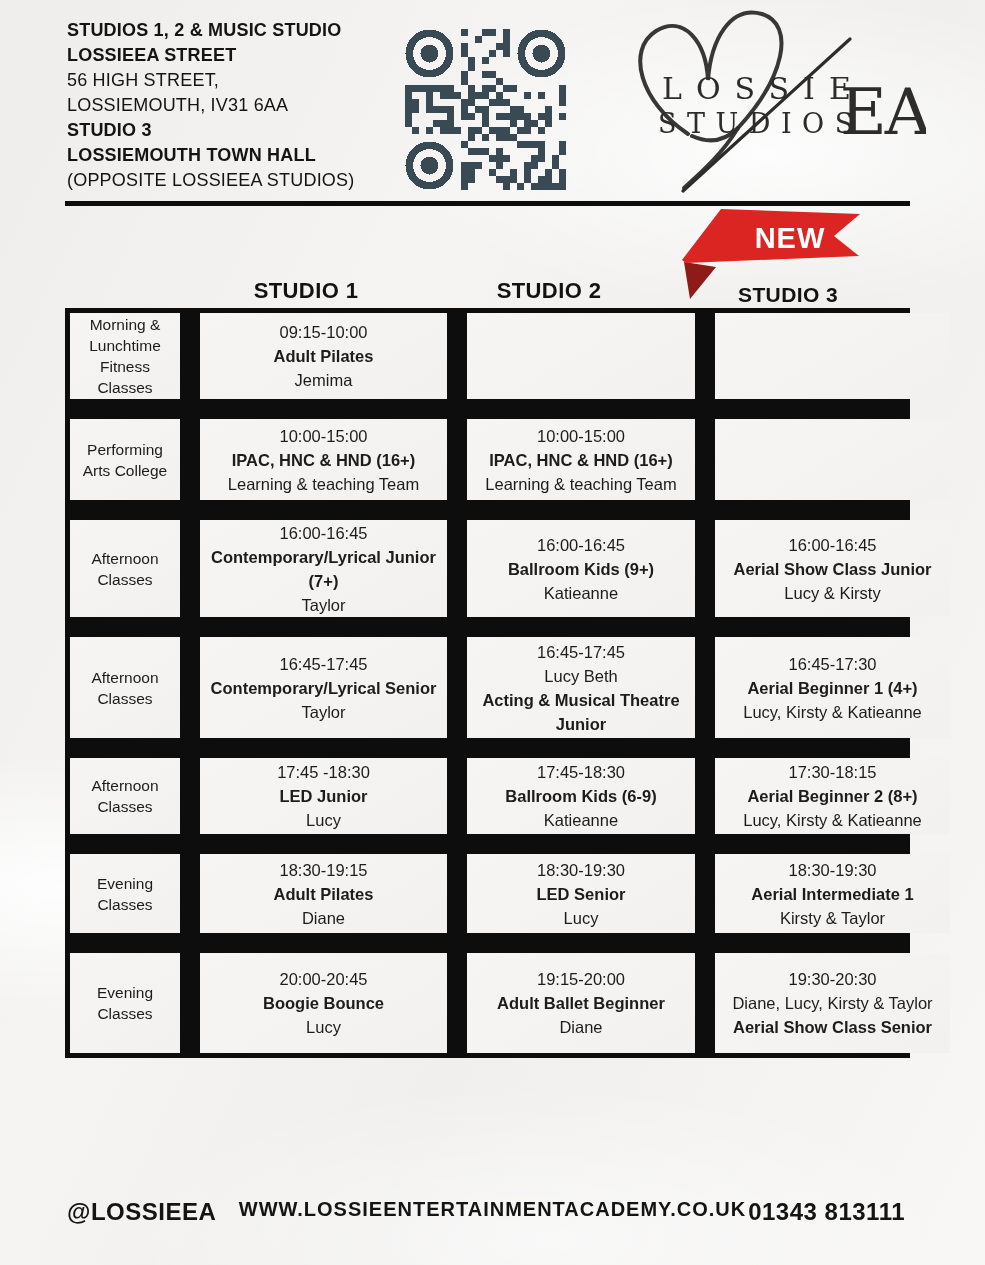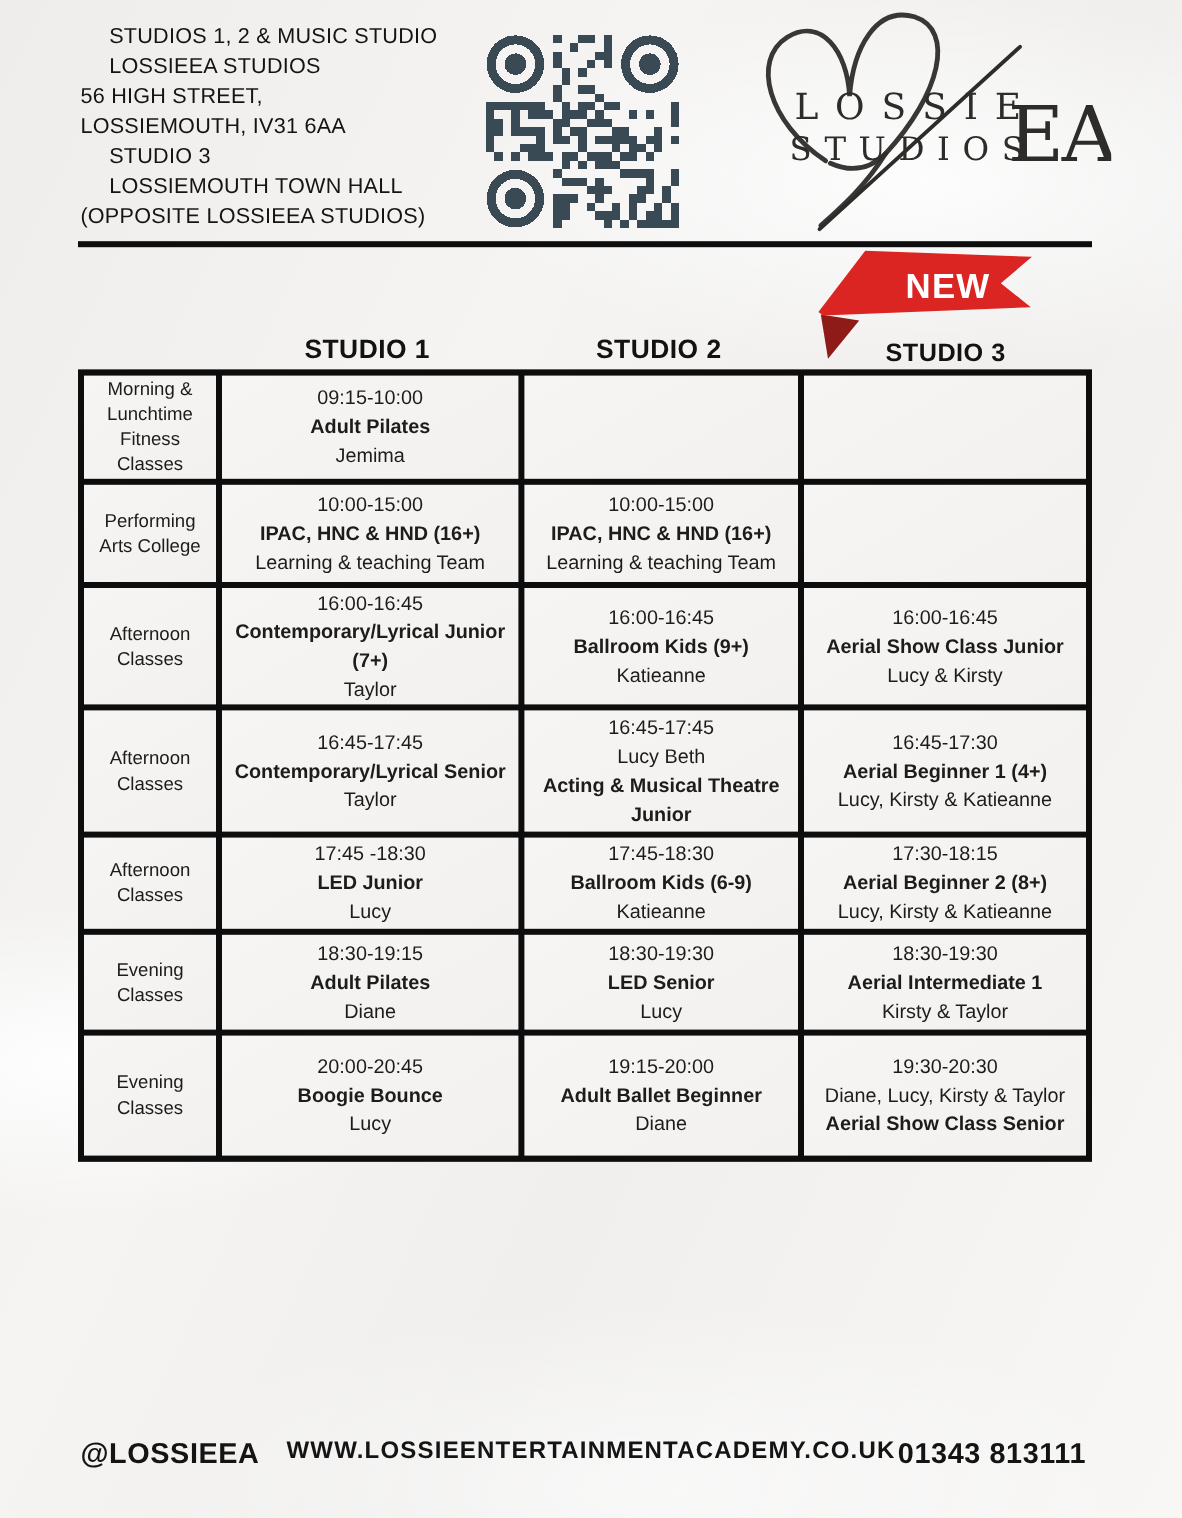--- a/index.html
+++ b/index.html
@@ -9,21 +9,21 @@
     position:relative; width:985px; height:1265px; overflow:hidden; margin:0 auto;
     background:
       radial-gradient(ellipse 620px 260px at 78% 12%, rgba(255,255,255,.85), rgba(255,255,255,0) 60%),
       radial-gradient(ellipse 520px 220px at 6% 70%, rgba(255,255,255,.9), rgba(255,255,255,0) 60%),
       radial-gradient(ellipse 700px 260px at 55% 98%, rgba(255,255,255,.55), rgba(255,255,255,0) 60%),
       linear-gradient(115deg, #eeedec 0%, #f5f4f3 35%, #f0efee 60%, #f8f7f6 100%);
   }
 
   
   .address { position:absolute; left:67px; top:18px; font-size:18px; line-height:25px; letter-spacing:.2px; color:#141414; }
-  .address .b { font-weight:normal;margin-left:24px; }
+  .address .b { font-weight:bold; }
 
   .qr-wrap { position:absolute; left:399px; top:27px; width:174px; height:168px; }
 
   .logo-wrap { position:absolute; left:626px; top:2px; width:300px; height:196px; }
 
   .divider { position:absolute; left:65px; top:201px; width:845px; height:5px; background:#0d0d0d; }
 
   
   .ribbon { position:absolute; left:674px; top:206px; width:188px; height:97px; }
   .ribbon text { font-family:"Liberation Sans", sans-serif; font-weight:bold; font-size:29px; fill:#ffffff; letter-spacing:1px; }
@@ -35,21 +35,21 @@
   .headers .c1 { left:241px; }
   .headers .c2 { left:484px; }
   .headers .c3 { left:723px; top:11px; font-size:21px; }
 
   
   .schedule {
     position:absolute; left:65px; top:308px; width:845px;
     display:grid;
     grid-template-columns:110px 247px 228px 235px;
     grid-template-rows:86px 81px 97px 101px 76px 79px 100px;
-    gap:5px; background:#0d0d0d; border:5px solid #0d0d0d;
+    gap:20px; background:#0d0d0d; border:5px solid #0d0d0d;
   }
   .cell {
     background:linear-gradient(150deg,#f6f5f4 0%, #f2f1f0 100%);
     display:flex; flex-direction:column; align-items:center; justify-content:center;
     text-align:center; padding:2px 3px; color:#1c1c1c;
   }
   .cell.label { font-size:15.5px; line-height:21px; padding:2px 8px; }
   .cell .line { font-size:16.5px; line-height:24px; width:100%; }
   .cell .cls  { font-weight:bold; }
 
@@ -59,21 +59,21 @@
   .footer .website { position:absolute; left:50%; transform:translateX(-50%); font-size:20px; letter-spacing:1px; white-space:nowrap; }
   .footer .phone   { position:absolute; right:80px; font-size:24px; letter-spacing:.5px; }
 </style>
 </head>
 <body>
 
 <div class="page">
 
   <div class="address">
     <div class="b">STUDIOS 1, 2 &amp; MUSIC STUDIO</div>
-    <div class="b">LOSSIEEA STUDIOS</div>
+    <div class="b">LOSSIEEA STREET</div>
     <div>56 HIGH STREET,</div>
     <div>LOSSIEMOUTH, IV31 6AA</div>
     <div class="b">STUDIO 3</div>
     <div class="b">LOSSIEMOUTH TOWN HALL</div>
     <div>(OPPOSITE LOSSIEEA STUDIOS)</div>
   </div>
 
   <div class="qr-wrap" id="qr"><svg width="174" height="168" shape-rendering="crispEdges">
         <rect x="62" y="2" width="7" height="7" fill="#3a4a54"></rect>
         <rect x="83" y="2" width="7" height="7" fill="#3a4a54"></rect>

